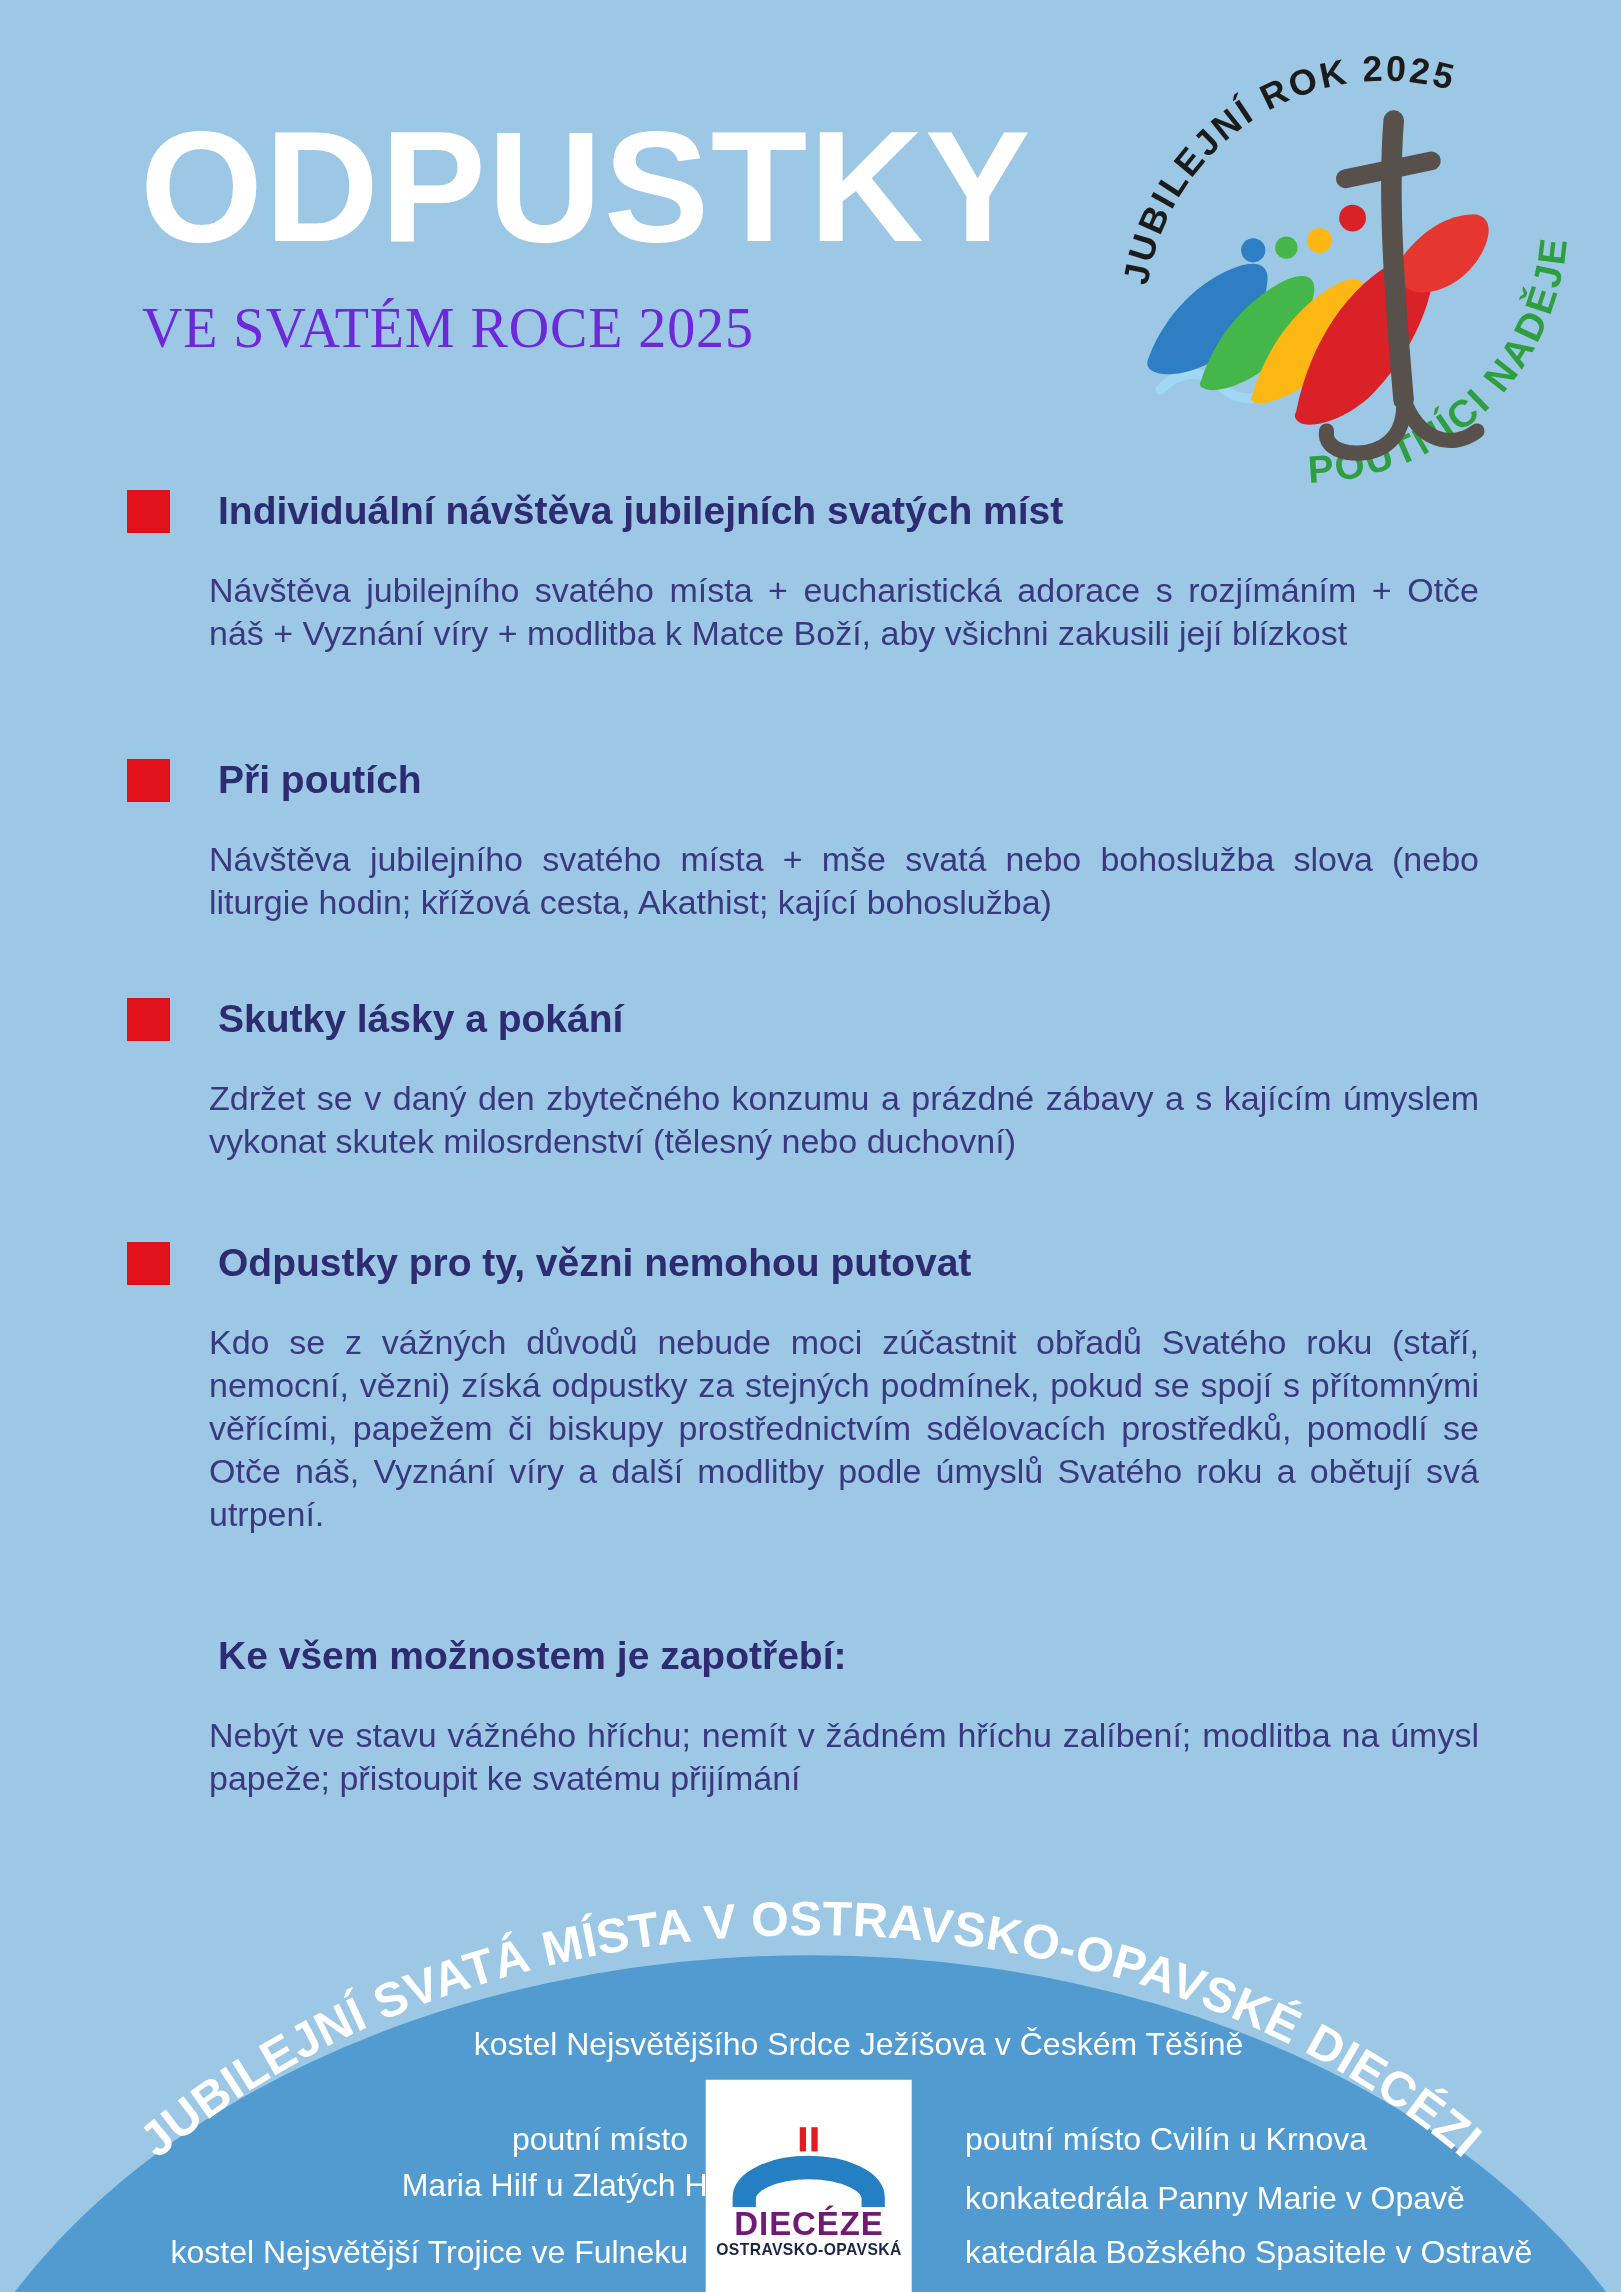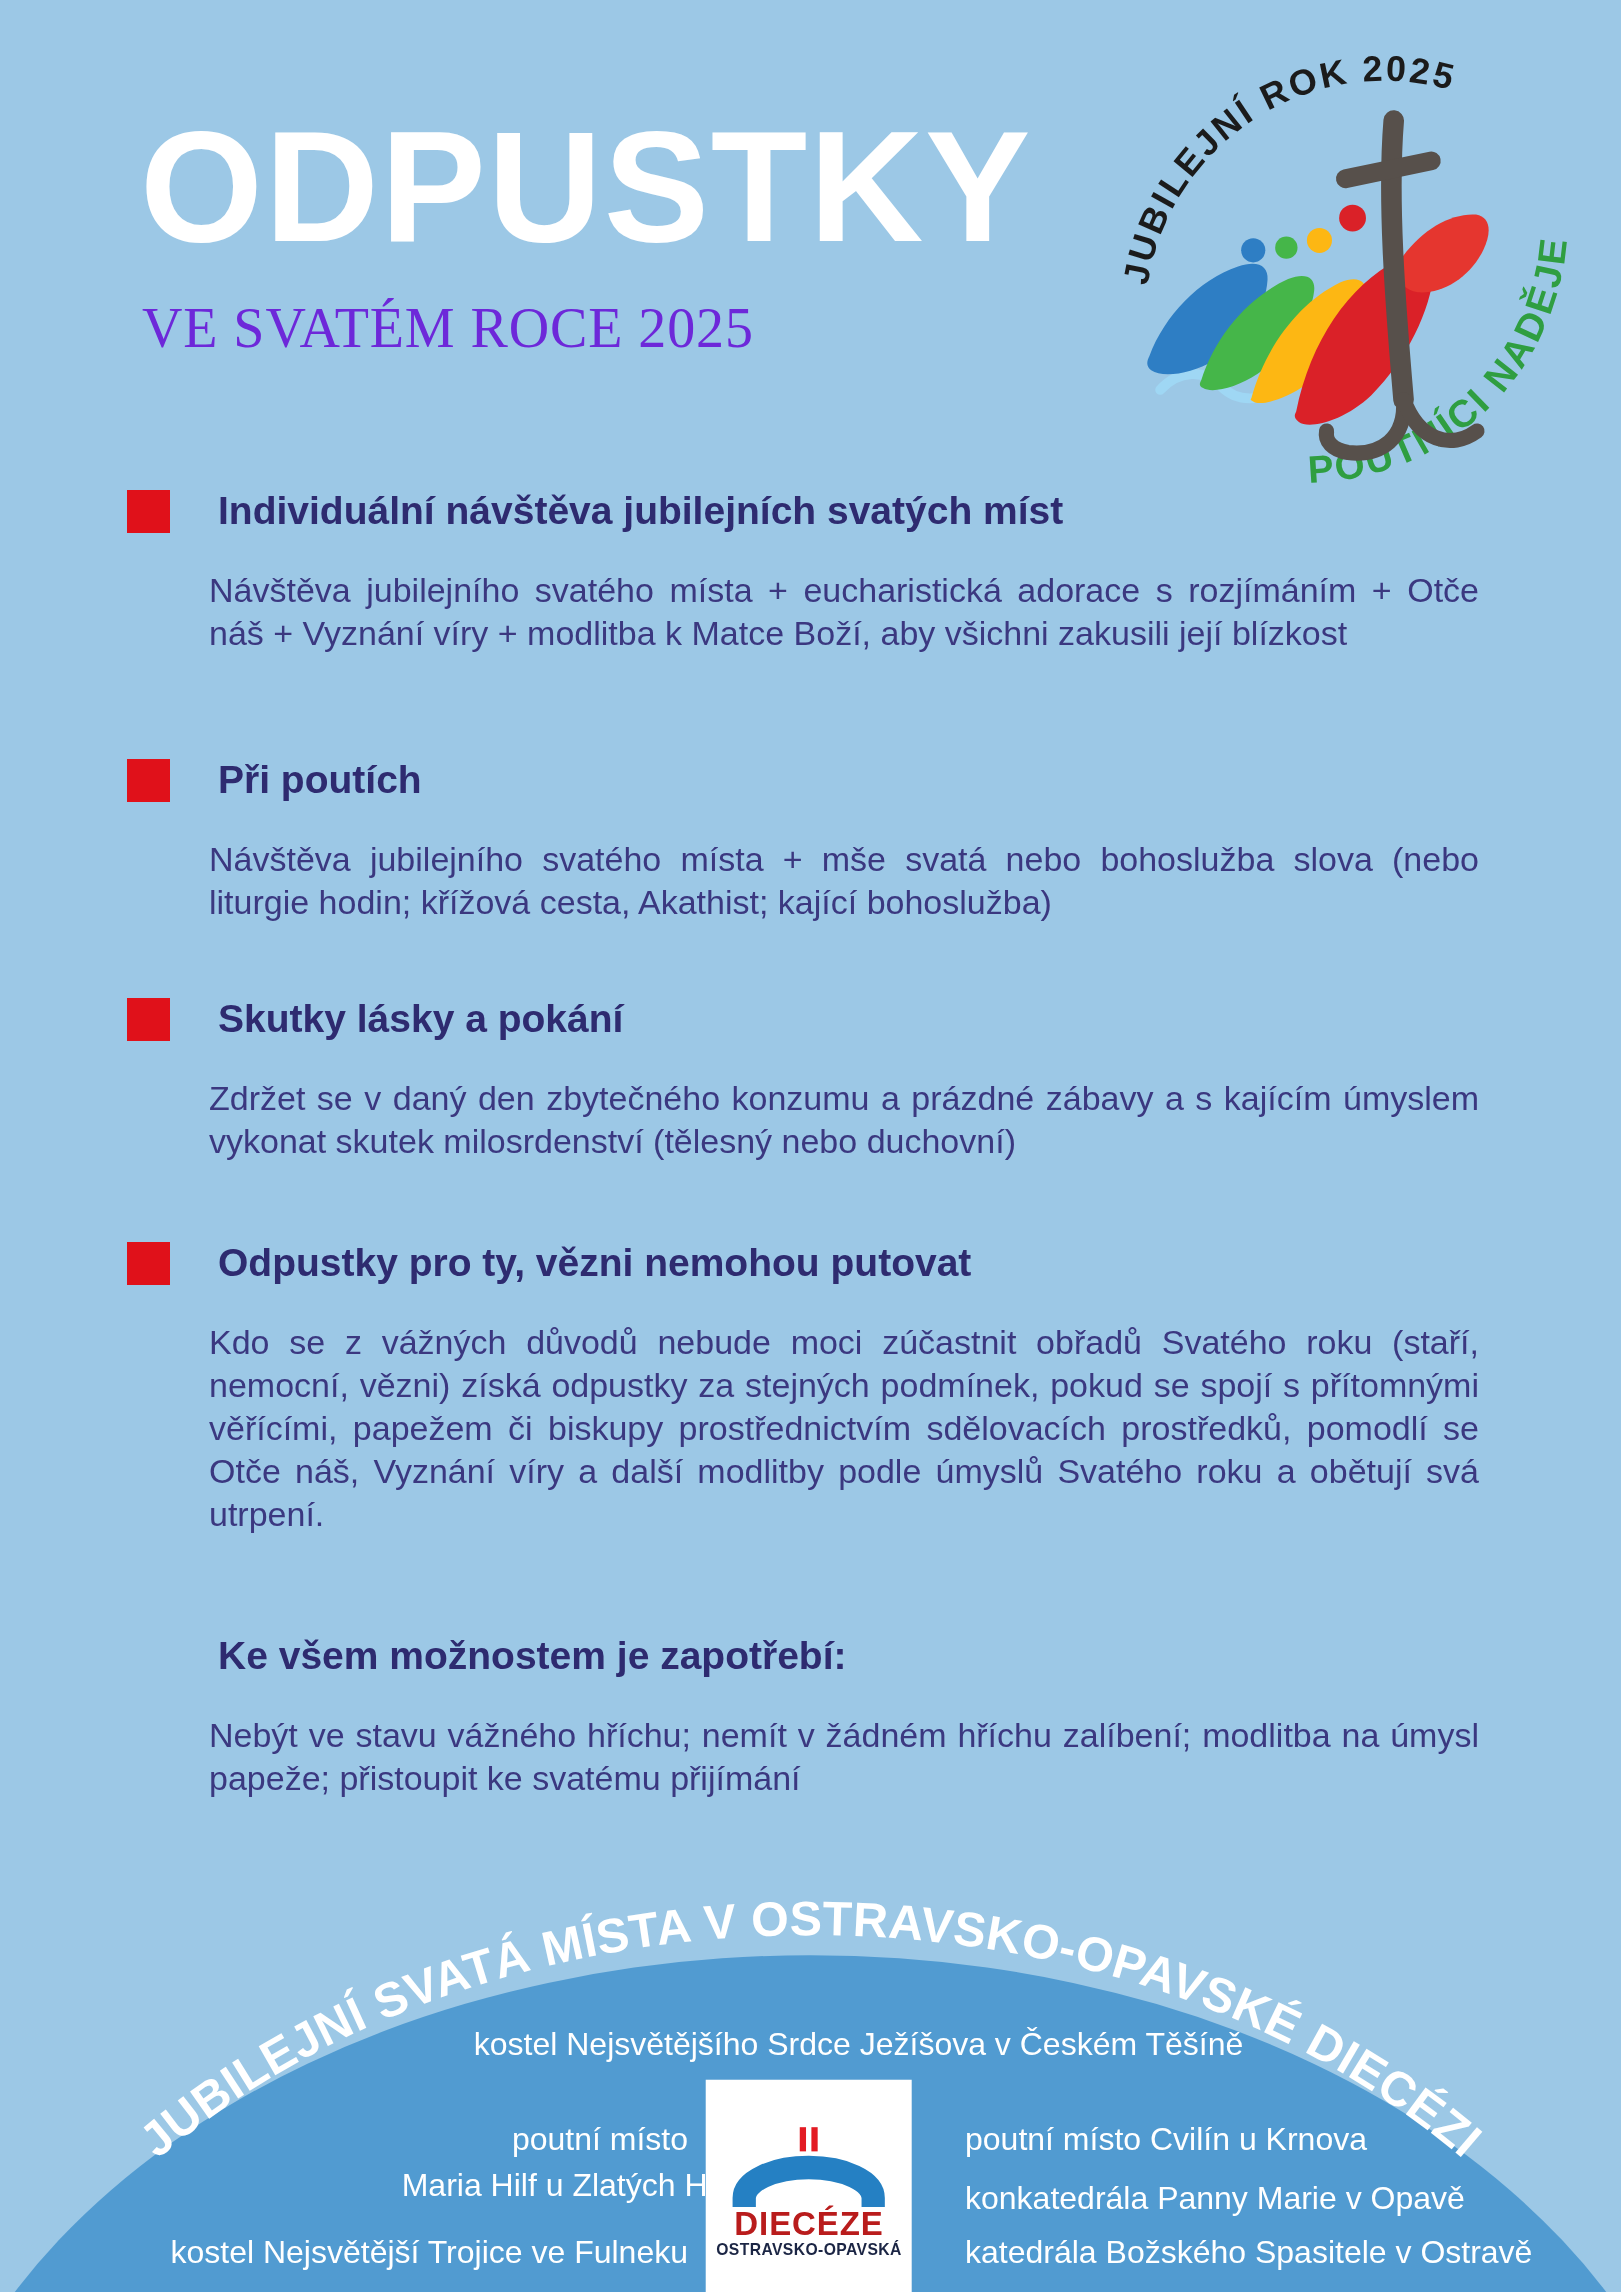--- a/index.html
+++ b/index.html
@@ -37,21 +37,21 @@
     color:#3b3880;text-align:justify;
   }
   .section.no-bullet h2{margin-left:91px;}
   
   .foot{color:#ffffff;font-size:32px;line-height:1.15;}
   .foot-center{left:0;width:1621px;text-align:center;padding-left:48px;}
   .foot-left{left:0;width:688px;text-align:right;}
   .foot-right{left:965px;width:627px;text-align:left;}
   .diocese-name{
     left:706px;width:206px;text-align:center;
-    font-size:33px;font-weight:700;letter-spacing:0.9px;color:#b91c1c;
+    font-size:33px;font-weight:700;letter-spacing:0.9px;color:#701a75;
   }
   .diocese-subname{
     left:706px;width:206px;text-align:center;
     font-size:15.7px;font-weight:700;letter-spacing:0.4px;color:#1b2544;
   }
   svg{display:block;}
   svg text{font-family:"Liberation Sans", sans-serif;}
   .arc-dome-text{font-size:54px;font-weight:700;fill:#ffffff;letter-spacing:.5px;}
   .arc-jub-top{font-size:40px;font-weight:700;fill:#1b1b1b;letter-spacing:3px;}
   .arc-jub-bottom{font-size:43px;font-weight:700;fill:#2f9e41;letter-spacing:3px;}

